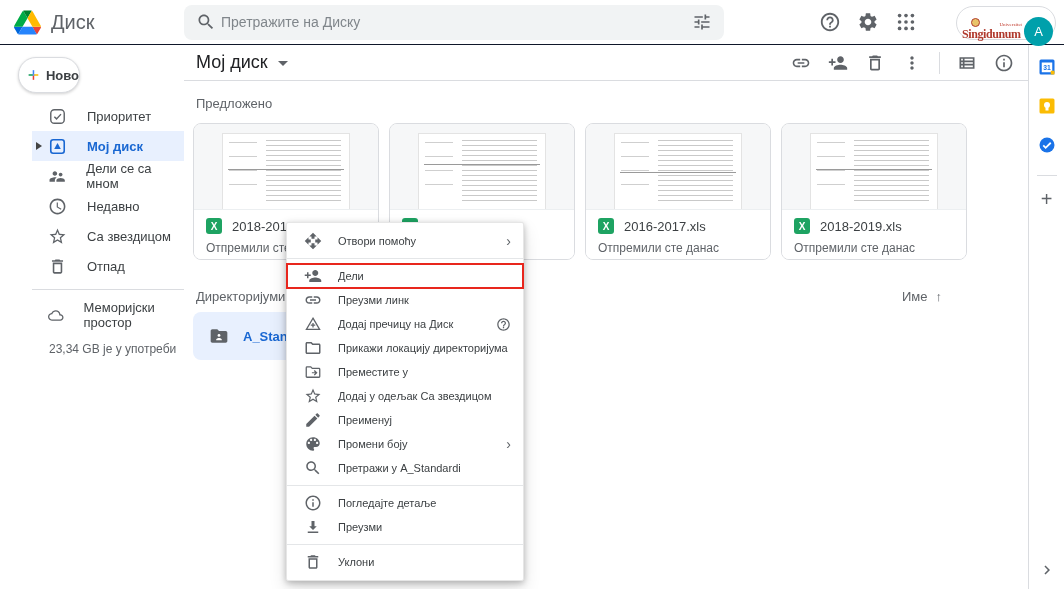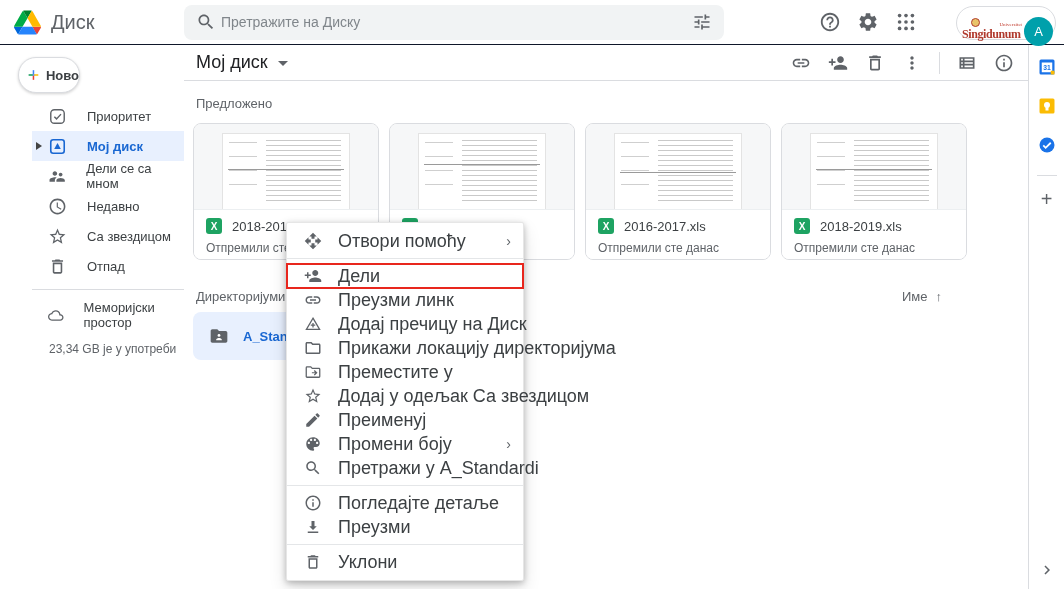--- a/index.html
+++ b/index.html
@@ -99,21 +99,21 @@
   .rp-divider { width:20px; border-top:1px solid #dadce0; margin:0 0 14px 0; }
   .rp-plus { font-size:20px; color:#5f6368; line-height:18px; cursor:pointer; }
   .rp-chevron { position:absolute; bottom:10px; left:9px; width:18px; height:18px; cursor:pointer; }
 
   
   .ctx-menu { position:absolute; left:286px; top:222px; width:238px; background:#fff; z-index:20;
     border:1px solid #e6e6e6; border-radius:2px; padding:6px 0;
     box-shadow:0 2px 6px rgba(0,0,0,.25), 0 8px 18px rgba(0,0,0,.12); }
   .mi { height:24px; display:flex; align-items:center; padding:0 12px 0 17px; cursor:pointer; position:relative; }
   .mi .m-ic { width:18px; height:18px; margin-right:16px; flex:none; }
-  .mi .m-lbl { font-size:18px; color:#3c4043; flex:1; white-space:nowrap; }
+  .mi .m-lbl { font-size:11px; color:#3c4043; flex:1; white-space:nowrap; }
   .mi .m-sub { color:#5f6368; font-size:14px; }
   .mi .m-help { width:15px; height:15px; }
   .mi.highlighted { outline:2.5px solid #e8261d; outline-offset:-1px; }
   .m-divider { border-top:1px solid #e4e6e8; margin:5px 0; }
 </style>
 </head>
 <body>
 
 <div class="topbar">
   <div class="brand">

